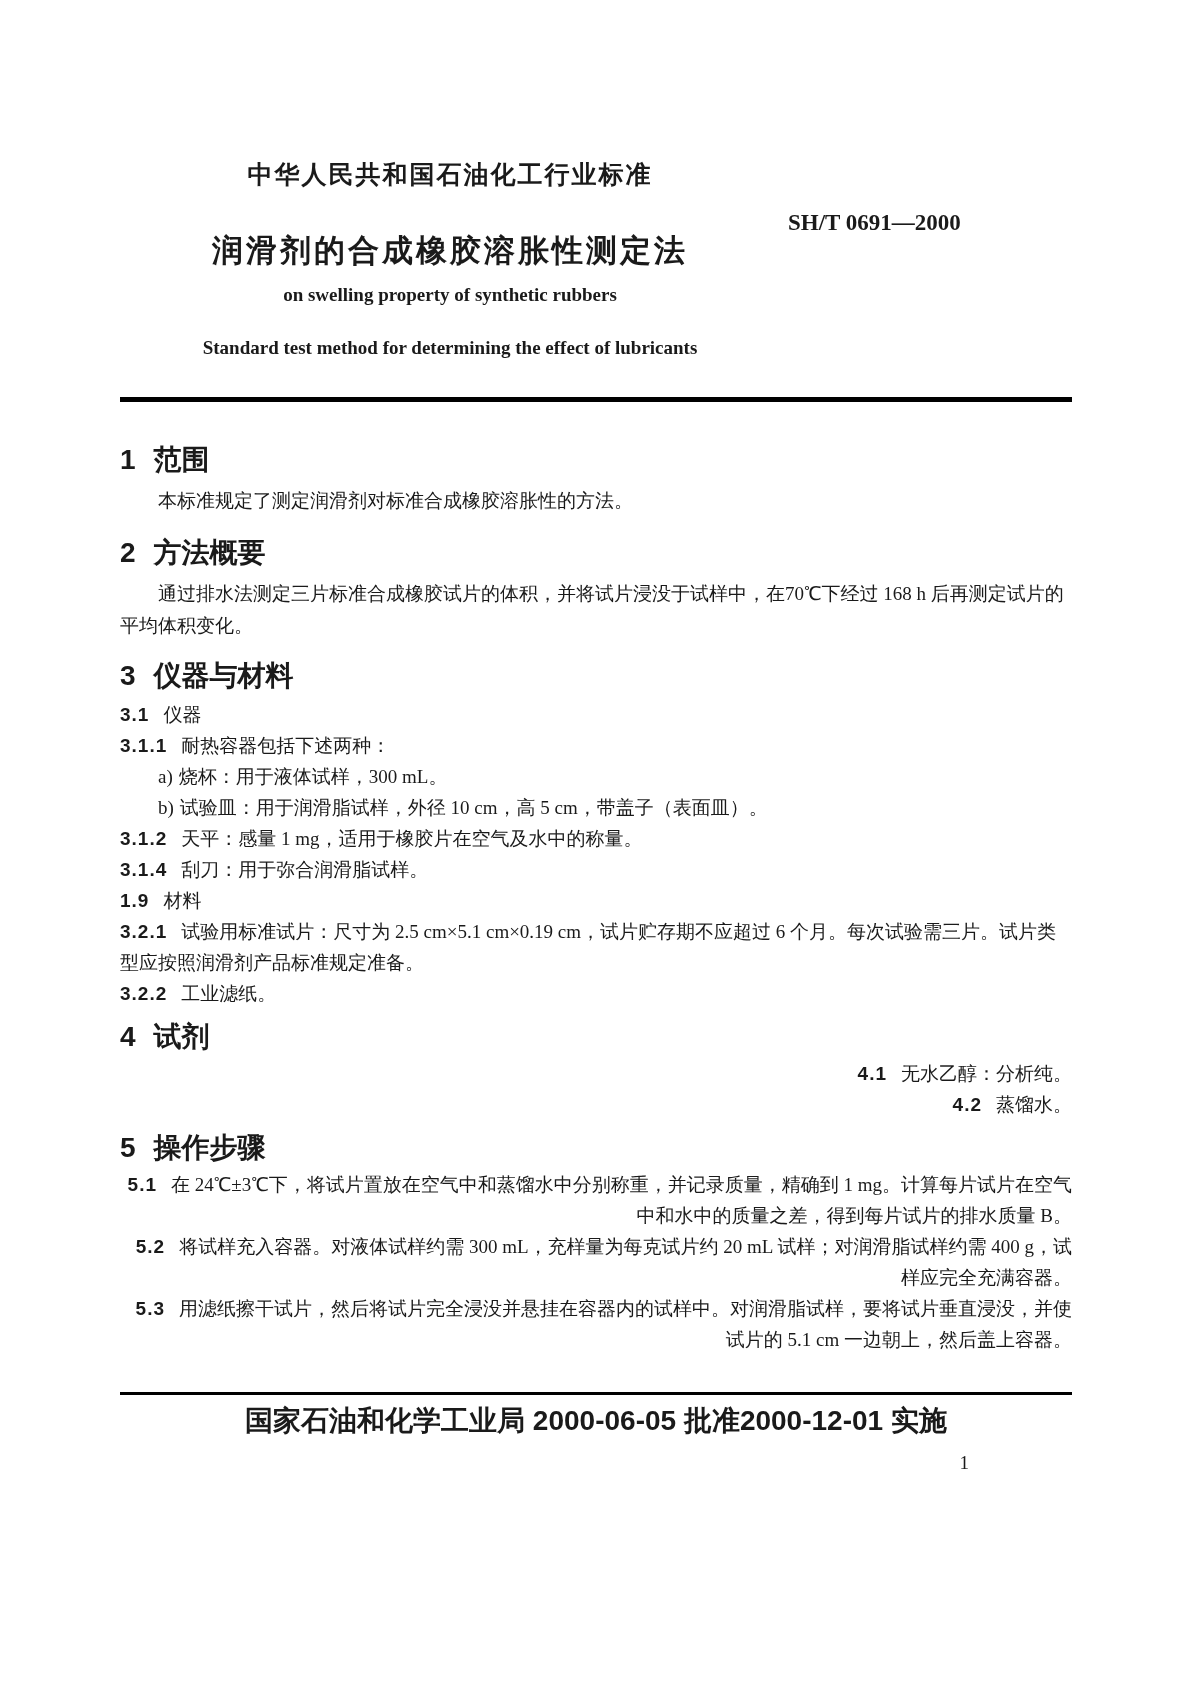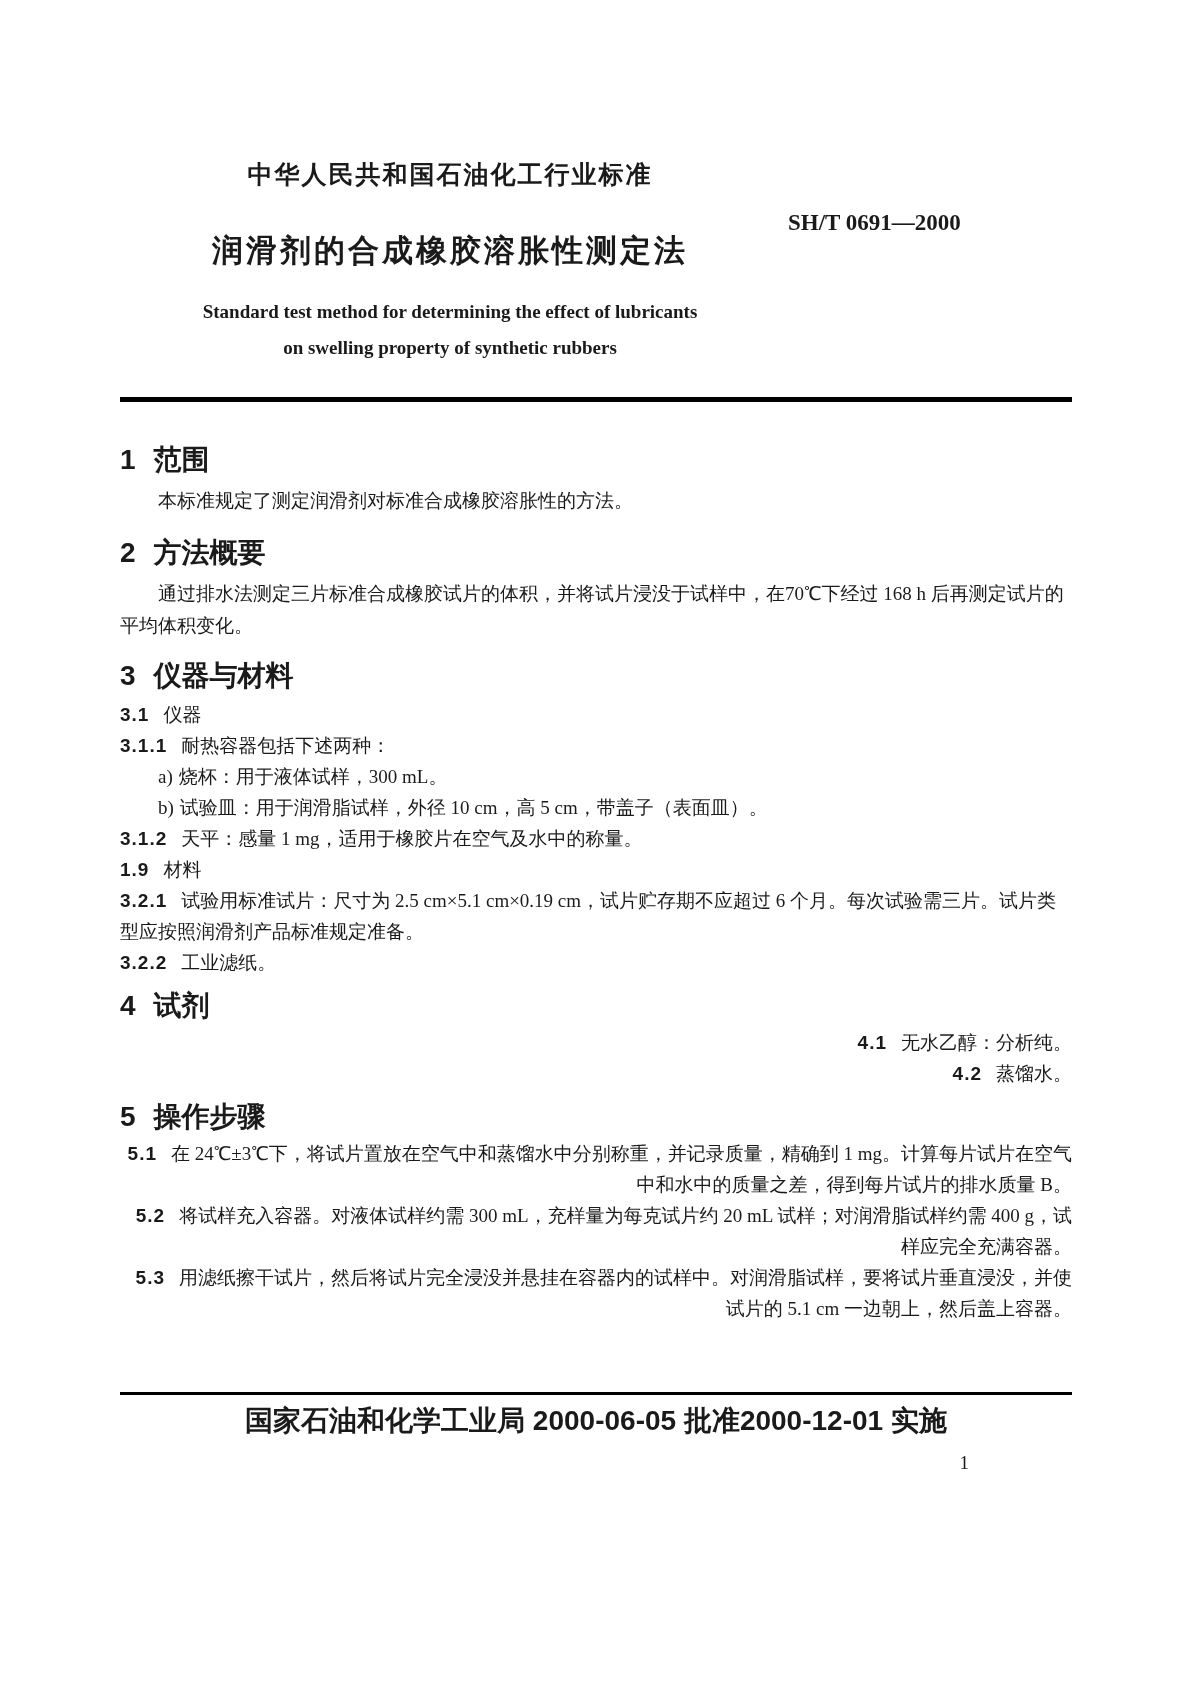--- a/index.html
+++ b/index.html
@@ -85,22 +85,22 @@
 </head>
 <body>
 
 <div class="page">
   <div class="content">
 
     <div class="doc-header">
       <div class="header-main">
         <div class="standard-type">中华人民共和国石油化工行业标准</div>
         <div class="title-cn">润滑剂的合成橡胶溶胀性测定法</div>
+        <div class="title-en second">on swelling property of synthetic rubbers</div>
         <div class="title-en first">Standard test method for determining the effect of lubricants</div>
-        <div class="title-en second">on swelling property of synthetic rubbers</div>
       </div>
       <div class="standard-code">SH/T 0691—2000</div>
     </div>
 
     <div class="rule-thick"></div>
 
     <h2 class="sec s1">
       <span class="sec-num">1</span><span>范围</span>
     </h2>
     <p class="para indent">本标准规定了测定润滑剂对标准合成橡胶溶胀性的方法。</p>
@@ -112,20 +112,21 @@
 
     <h2 class="sec s3">
       <span class="sec-num">3</span><span>仪器与材料</span>
     </h2>
     <div class="clause-group">
       <p class="clause"><span class="cnum">3.1</span><span>仪器</span></p>
       <p class="clause"><span class="cnum">3.1.1</span><span>耐热容器包括下述两种：</span></p>
       <p class="clause sub"><span class="cnum">a)</span><span>烧杯：用于液体试样，300 mL。</span></p>
       <p class="clause sub"><span class="cnum">b)</span><span>试验皿：用于润滑脂试样，外径 10 cm，高 5 cm，带盖子（表面皿）。</span></p>
       <p class="clause"><span class="cnum">3.1.2</span><span>天平：感量 1 mg，适用于橡胶片在空气及水中的称量。</span></p>
+      <p class="clause"><span class="cnum">3.1.4</span><span>刮刀：用于弥合润滑脂试样。</span></p>
       <p class="clause"><span class="cnum">1.9</span><span>材料</span></p>
       <p class="clause"><span class="cnum">3.2.1</span><span>试验用标准试片：尺寸为 2.5 cm×5.1 cm×0.19 cm，试片贮存期不应超过 6 个月。每次试验需三片。试片类型应按照润滑剂产品标准规定准备。</span></p>
       <p class="clause"><span class="cnum">3.2.2</span><span>工业滤纸。</span></p>
     </div>
 
     <h2 class="sec s4">
       <span class="sec-num">4</span><span>试剂</span>
     </h2>
     <div class="clause-group tight">
       <p class="clause"><span class="cnum">4.1</span><span>无水乙醇：分析纯。</span></p>

